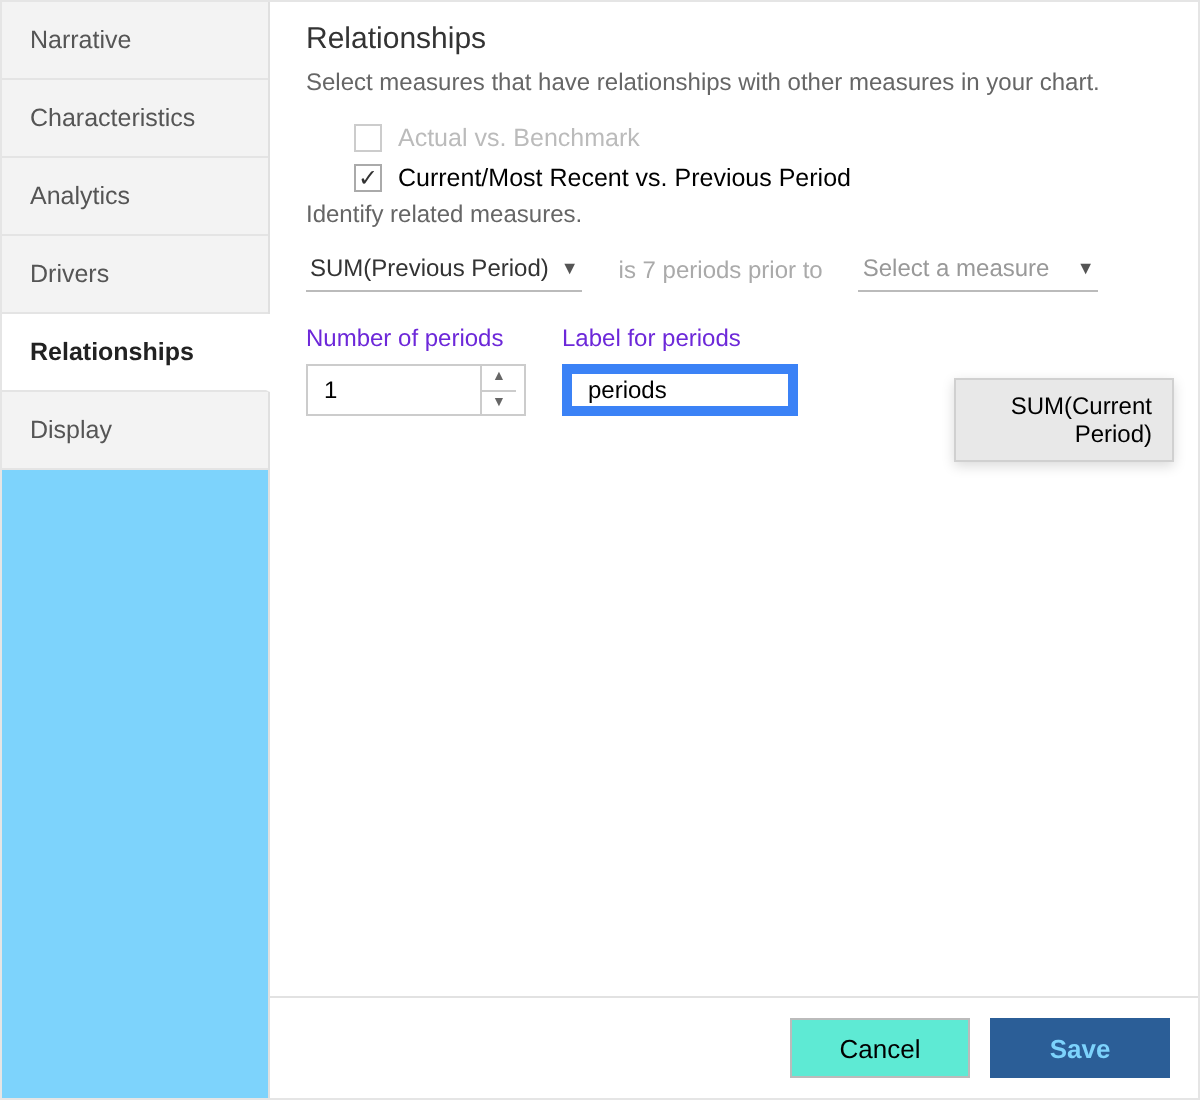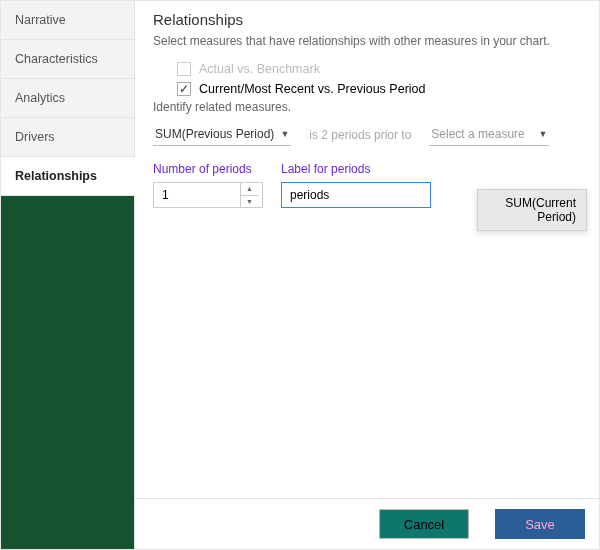--- a/index.html
+++ b/index.html
@@ -1,17 +1,17 @@
 <!DOCTYPE html>
 <html><head>
 <meta charset="utf-8">
 <style>
   * { box-sizing: border-box; margin: 0; padding: 0; font-family: -apple-system, BlinkMacSystemFont, "Segoe UI", Arial, sans-serif; }
   body { width: 600px; height: 550px; overflow: hidden; background: #fff; display: flex; border:1px solid #e5e5e5;}
-  .sidebar { width: 134px; flex: 0 0 134px; background: #14532d; border-right: 1px solid #e0e0e0; }
+  .sidebar { width: 134px; flex: 0 0 134px; background: #7dd3fc; border-right: 1px solid #e0e0e0; }
   .sidebar-item { padding: 12px 14px; font-size: 12.5px; color: #555; border-bottom: 1px solid #e4e4e4; cursor: pointer; background:#f3f3f3;}
   .sidebar-item.active { background: #fff; color: #222; font-weight: 600; border-right: 2px solid #fff; margin-right:-1px; position:relative;}
   .main { flex: 1; display: flex; flex-direction: column; position: relative; }
   .content { flex: 1; padding: 10px 18px 10px 18px; position: relative; overflow: hidden;}
   .footer { border-top: 1px solid #e2e2e2; padding: 10px 14px; display: flex; justify-content: flex-end; gap: 10px; }
   h2.title { font-size: 15px; font-weight: 400; color: #333; margin-bottom: 6px; }
   .subhead { font-size: 12px; color: #666; margin-bottom: 14px; }
   .checkbox-row { display: flex; align-items: center; gap: 8px; font-size: 12.5px; margin: 6px 0 4px 24px; }
   .cbox { width: 14px; height: 14px; border: 1px solid #aaa; display:inline-flex; align-items:center; justify-content:center; font-size:11px; line-height:1; background:#fff;}
   .cbox.disabled { border-color: #ccc; }
@@ -23,35 +23,36 @@
   .dd.light { color:#999; }
   .tri { font-size: 9px; color:#555;}
   .midtext { color:#aaa; font-size:12px;}
   .field-row { display:flex; gap: 18px; margin-top: 16px;}
   .field-label { font-size: 12px; color:#6d28d9; margin-bottom: 6px; display:block;}
   .num-wrap { display:flex; align-items:stretch; border:1px solid #ccc; height:26px; width: 110px;}
   .num-wrap input { border:none; outline:none; width: 86px; padding: 0 8px; font-size:12px;}
   .spin { display:flex; flex-direction:column; border-left:1px solid #ccc; width:18px;}
   .spin div { flex:1; display:flex; align-items:center; justify-content:center; font-size:7px; color:#666; cursor:pointer;}
   .spin div:first-child{ border-bottom:1px solid #ccc;}
-  .text-wrap input { border:1px solid #3b82f6; height:26px; width:150px; padding:0 8px; font-size:12px; outline:none;}
+  .text-wrap input { border:5px solid #3b82f6; height:26px; width:118px; padding:0 8px; font-size:12px; outline:none;}
   .popup { position:absolute; right: 12px; top: 188px; width: 110px; border:1px solid #d0d0d0; box-shadow: 0 2px 6px rgba(0,0,0,0.15); background:#fff; font-size:12px;}
   .popup-item { padding: 6px 10px; background:#e8e8e8; cursor:pointer; text-align:right; }
-  .btn { min-width: 90px; height: 30px; font-size: 13px; border: 1px solid #bbb; background:#0f766e; cursor:pointer;}
-  .btn.primary { background: #2b5e97; border-color:#2b5e97; color:#f9a8d4; font-weight:400;margin-left:16px;}
+  .btn { min-width: 90px; height: 30px; font-size: 13px; border: 1px solid #bbb; background:#5eead4; cursor:pointer;}
+  .btn.primary { background: #2b5e97; border-color:#2b5e97; color:#7dd3fc; font-weight:700;}
 </style>
 </head>
 <body>
 
 <nav class="sidebar">
   <div class="sidebar-item">Narrative</div>
   <div class="sidebar-item">Characteristics</div>
   <div class="sidebar-item">Analytics</div>
   <div class="sidebar-item">Drivers</div>
   <div class="sidebar-item active">Relationships</div>
+  <div class="sidebar-item">Display</div>
 </nav>
 
 <main class="main">
   <div class="content">
     <h2 class="title">Relationships</h2>
     <div class="subhead">Select measures that have relationships with other measures in your chart.</div>
 
     <div class="checkbox-row">
       <span class="cbox disabled"></span>
       <span class="disabled-label">Actual vs. Benchmark</span>
@@ -63,21 +64,21 @@
       <span>Current/Most Recent vs. Previous Period</span>
     </div>
 
     <div class="section-label">Identify related measures.</div>
 
     <div class="rel-row">
       <span class="dd">
         <span>SUM(Previous Period)</span>
         <span class="tri">▼</span>
       </span>
-      <span class="midtext">is 2 periods prior to</span>
+      <span class="midtext">is 7 periods prior to</span>
       <span class="dd light" style="min-width:120px;">
         <span>Select a measure</span>
         <span class="tri" style="margin-left:auto;">▼</span>
       </span>
     </div>
 
     <div class="field-row">
       <div>
         <label class="field-label">Number of periods</label>
         <div class="num-wrap">

